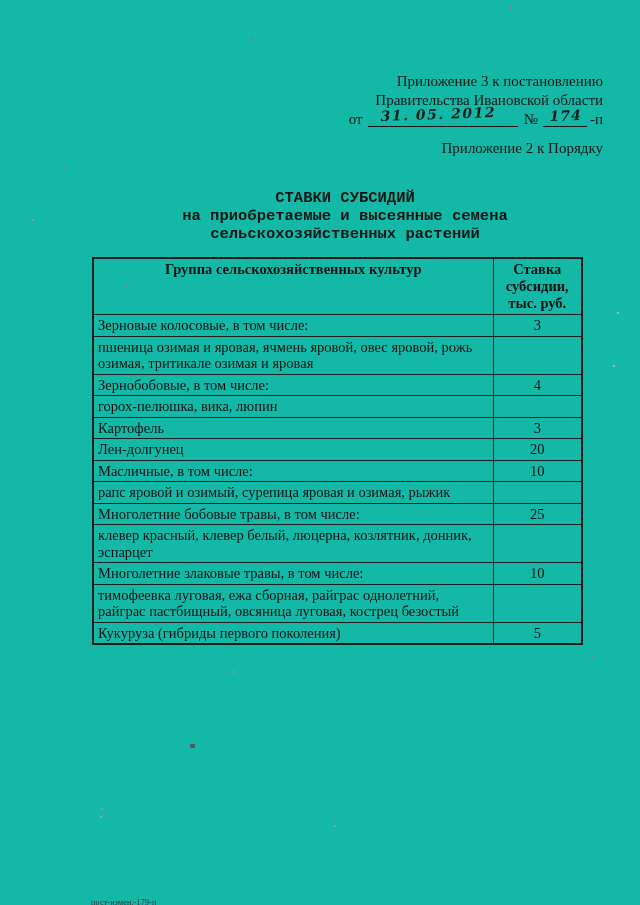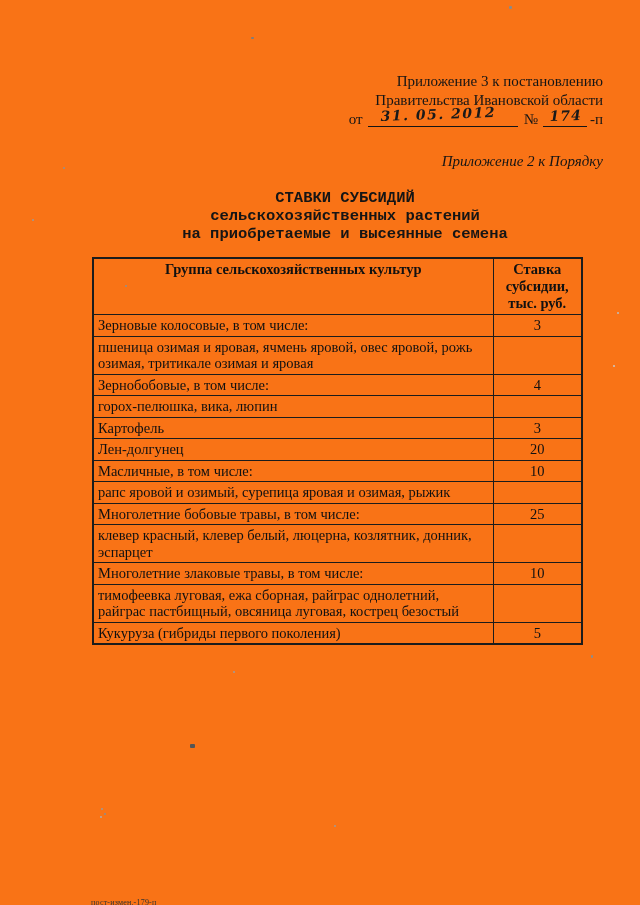--- a/index.html
+++ b/index.html
@@ -1,39 +1,39 @@
 <!DOCTYPE html>
 <html><head>
 <meta charset="utf-8">
 <style>
   html, body { margin:0; padding:0; background:#fff; }
   .page {
     position:relative; width:640px; height:905px;
-    background:#f97316; overflow:hidden;
+    background:#14b8a6; overflow:hidden;
     font-family:"Liberation Serif", serif; color:#151515;
   }
 
   
   .doc-header {
     position:absolute; top:72px; right:37px;
     text-align:right; font-size:15px; line-height:19px; white-space:nowrap;
   }
   .date-line { display:flex; justify-content:flex-end; align-items:flex-start; height:19px; }
   .uline { display:inline-block; border-bottom:1.3px solid #151515; height:16px; position:relative; }
   .uline-date { width:150px; margin:0 6px 0 5px; }
   .uline-num  { width:44px;  margin:0 3px 0 5px; }
   .hand {
     position:absolute; bottom:0; white-space:nowrap;
     font-family:"DejaVu Serif", serif; font-style:italic; font-weight:600;
     font-size:14px; letter-spacing:1.5px; color:#1a1a1a;
     transform:rotate(-2deg); transform-origin:left bottom;
   }
   .uline-date .hand { left:13px; }
   .uline-num  .hand { left:7px; letter-spacing:1px; }
-  .subheader { margin-top:23px;font-style:italic; }
+  .subheader { margin-top:10px; }
 
   
   .doc-title {
     position:absolute; top:189px; left:100px; width:490px;
     text-align:center; font-weight:bold; font-size:15.5px; line-height:18px;font-family:Liberation Mono, monospace;
   }
 
   
   .rates-table {
     position:absolute; top:257px; left:92px; width:489px;
@@ -76,22 +76,22 @@
       <span class="uline uline-num">
           <i class="hand">174</i>
         </span>
       <span>-п</span>
     </div>
     <div class="subheader">Приложение 2 к Порядку</div>
   </div>
 
   <div class="doc-title">
     <div>СТАВКИ СУБСИДИЙ</div>
+    <div>на приобретаемые и высеянные семена</div>
     <div>сельскохозяйственных растений</div>
-    <div>на приобретаемые и высеянные семена</div>
   </div>
 
   <table class="rates-table">
     <colgroup>
       <col style="width:400px">
       <col style="width:89px">
     </colgroup>
     <thead>
       <tr>
         <th class="c1">Группа сельскохозяйственных культур</th>

